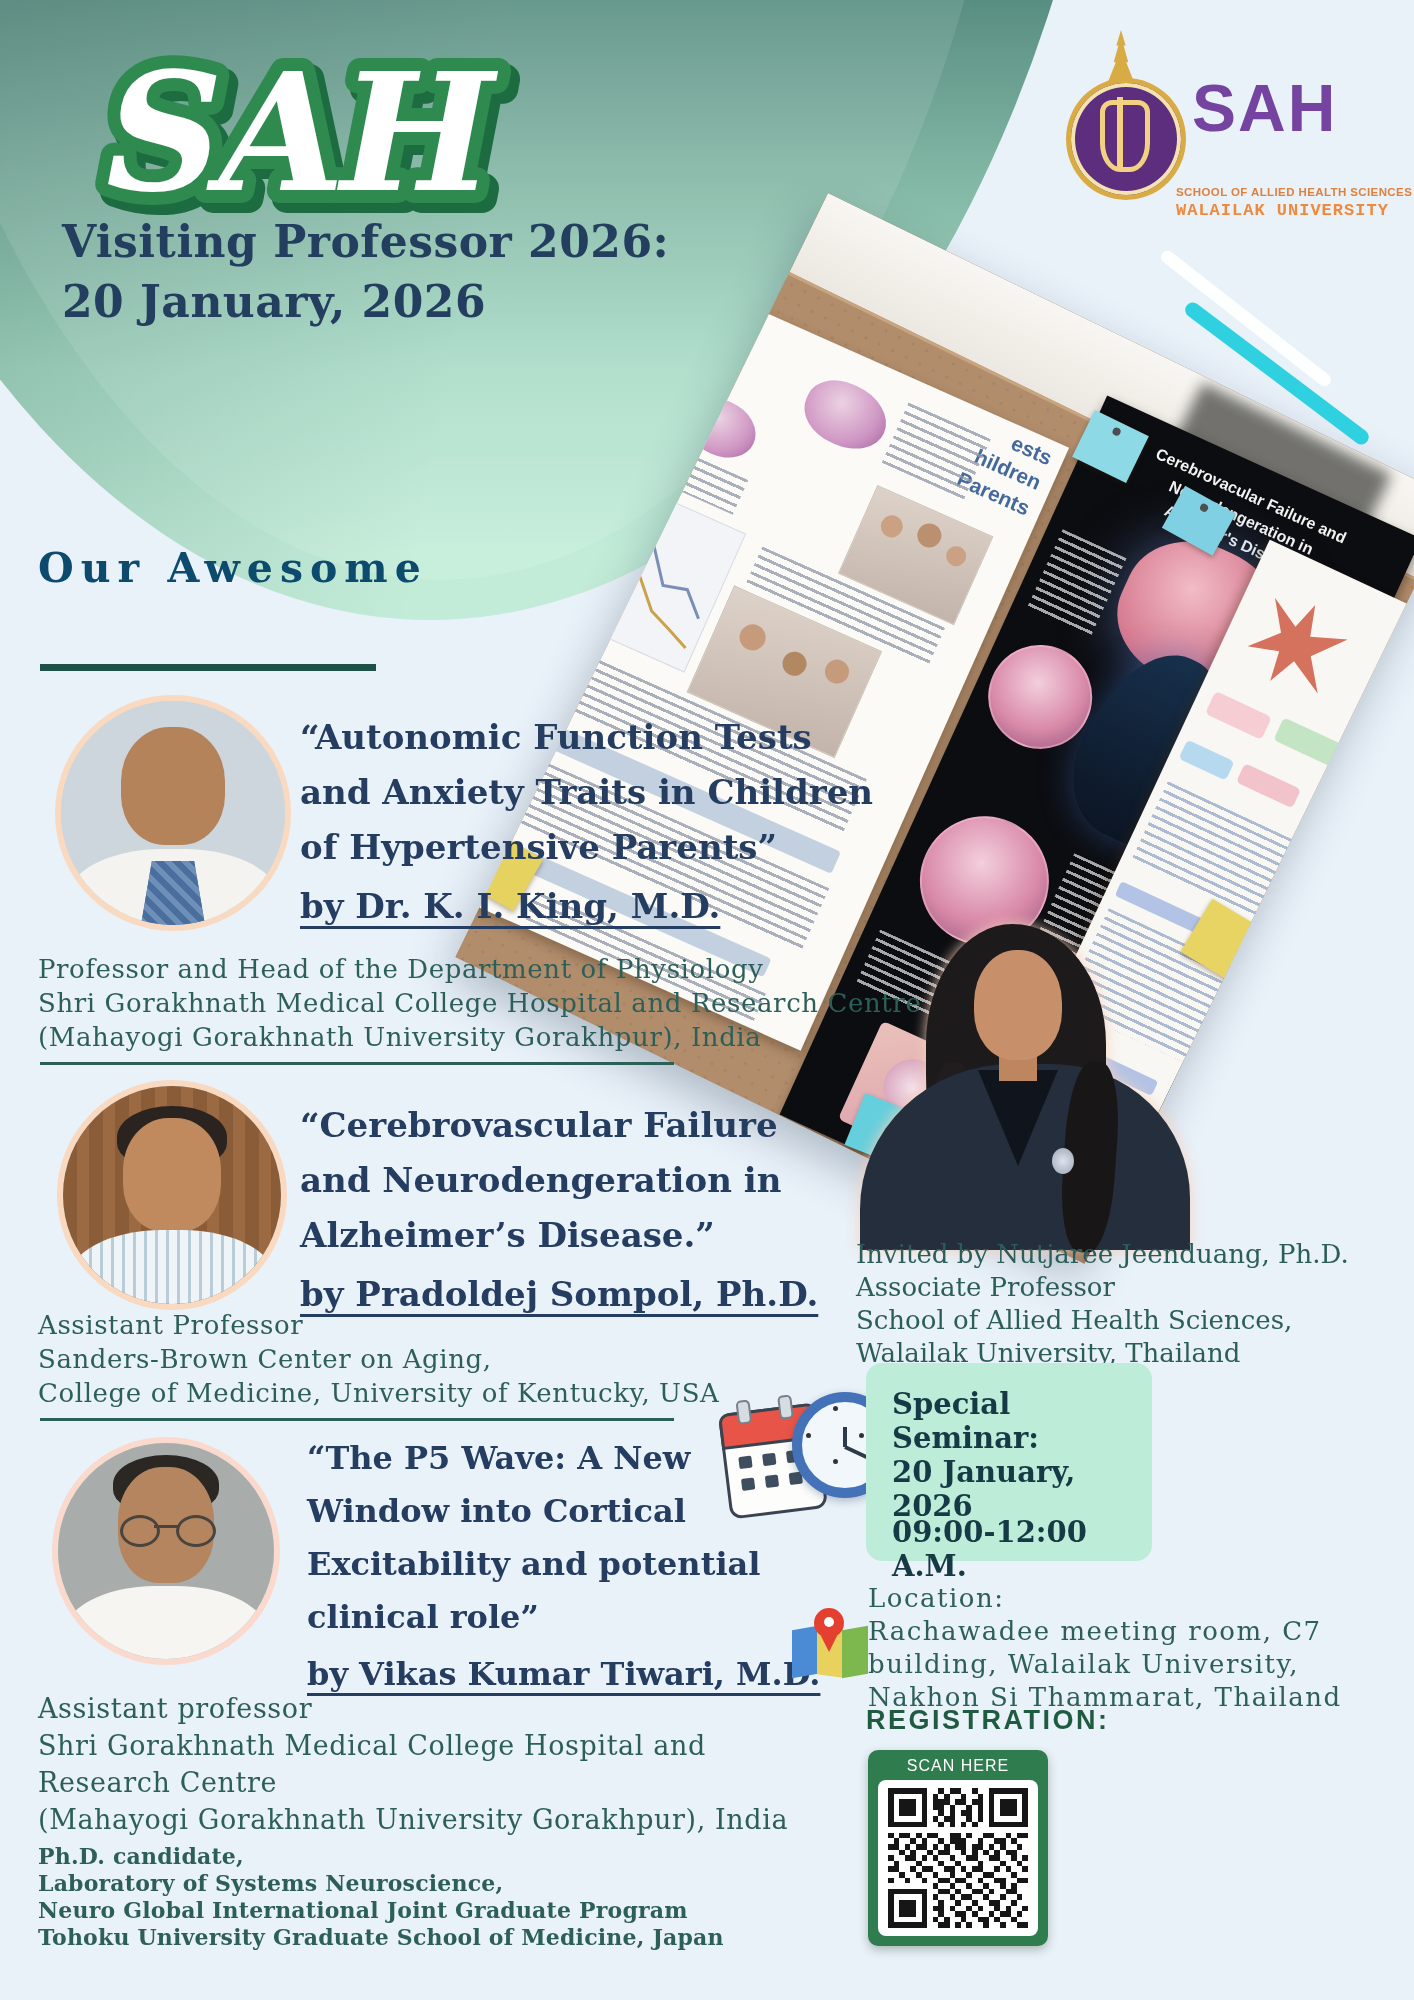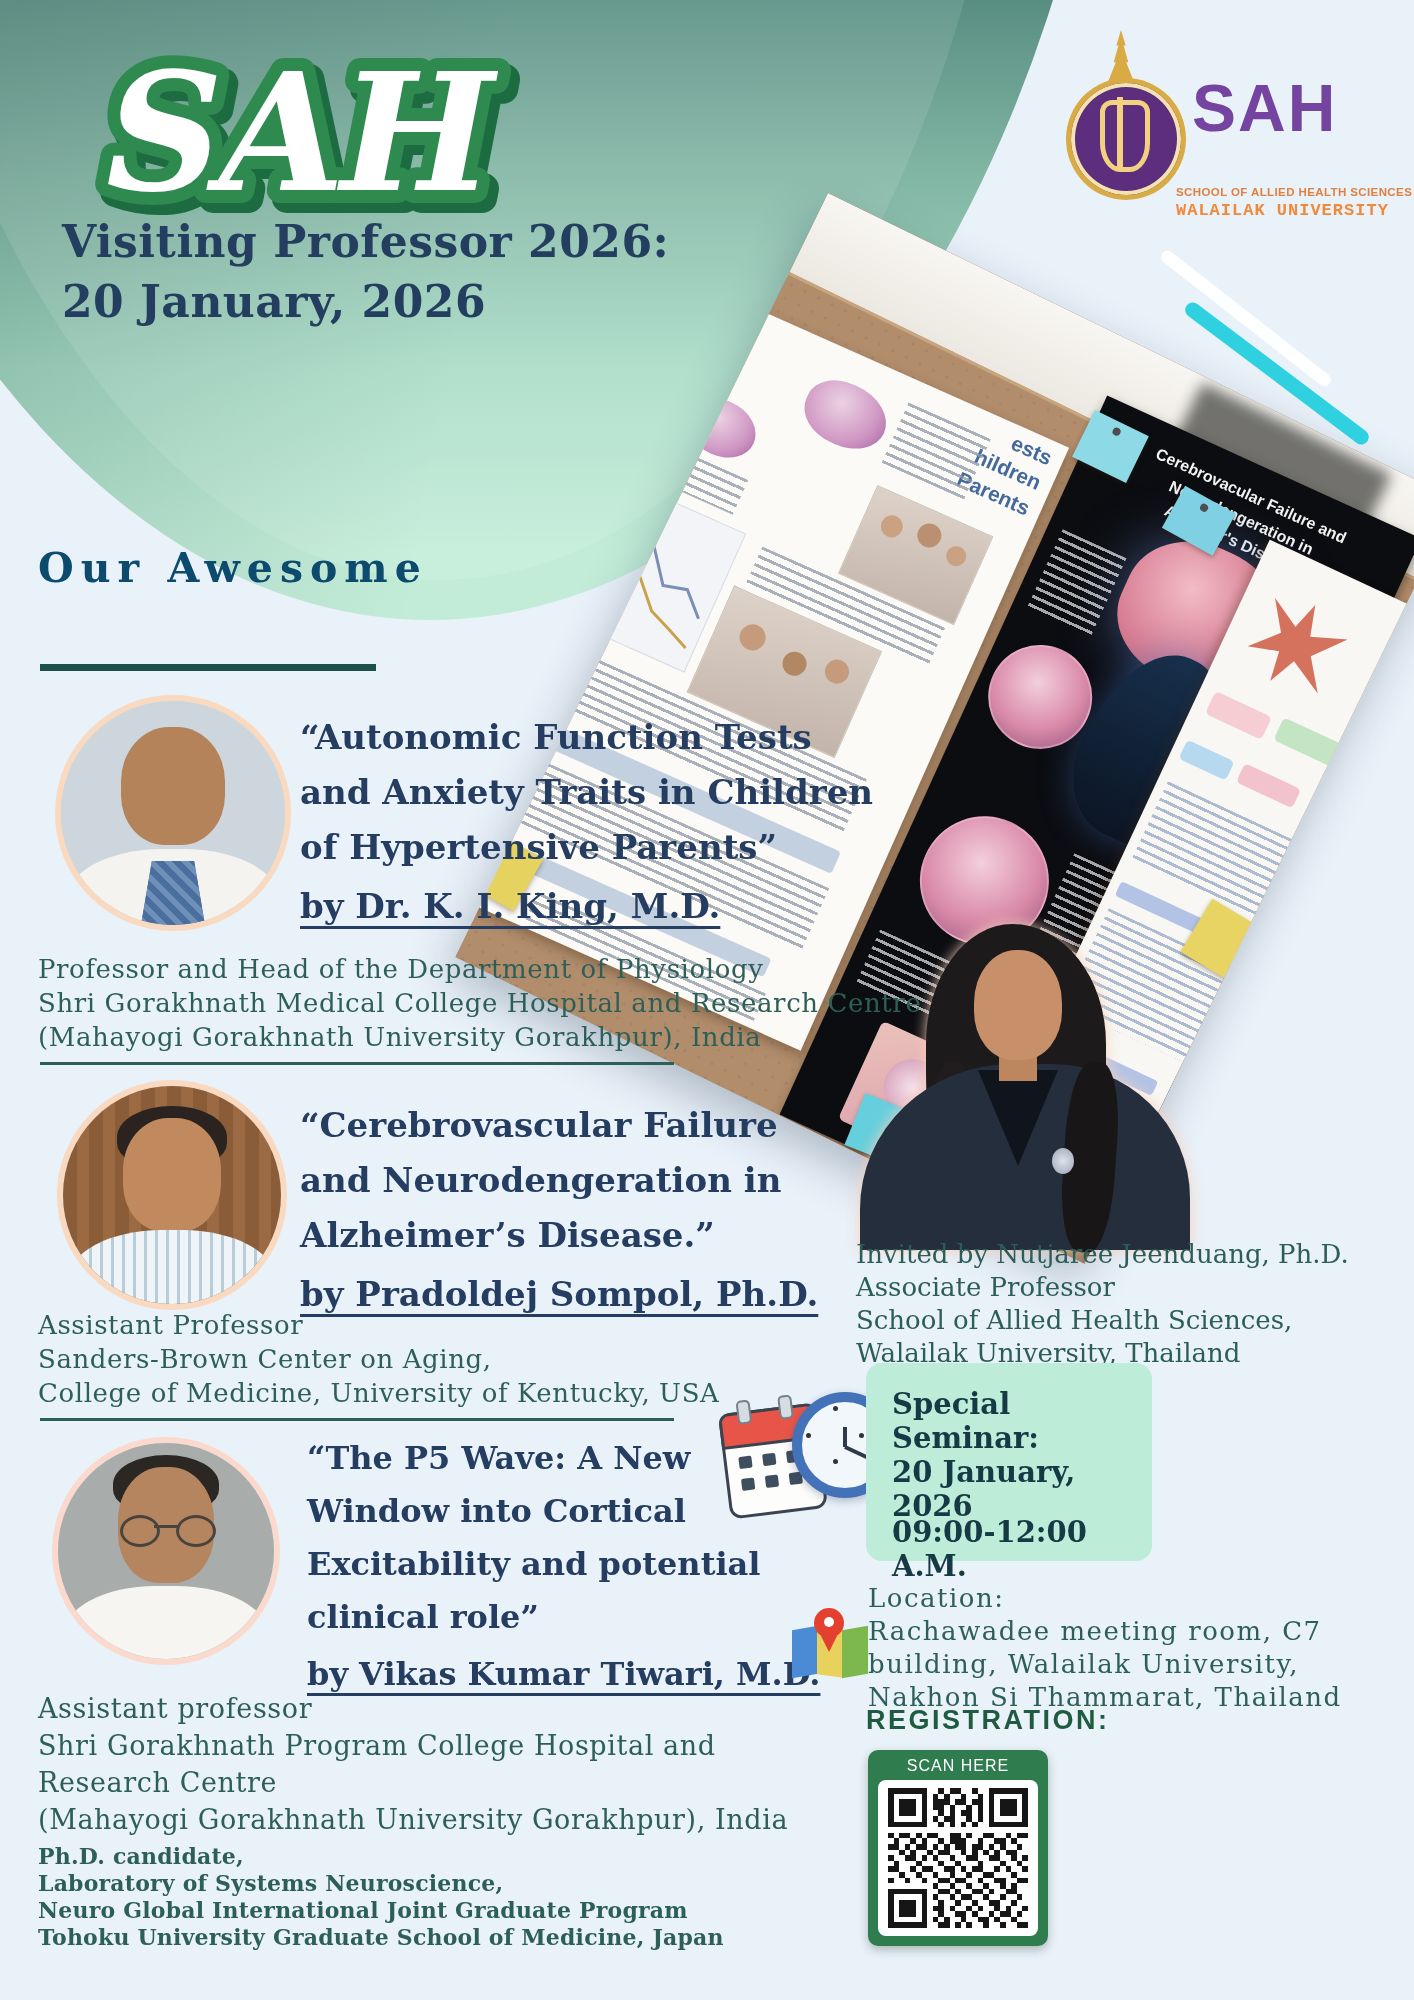--- a/index.html
+++ b/index.html
@@ -331,21 +331,21 @@
   </div>
   <div class="talk-title" style="left:307px;top:1432px;font-size:32px;line-height:53px;">
     <div>“The P5 Wave: A New</div>
     <div>Window into Cortical</div>
     <div>Excitability and potential</div>
     <div>clinical role”</div>
     <span class="by-line">by Vikas Kumar Tiwari, M.D.</span>
   </div>
   <div class="aff wide" style="left:38px;top:1690px;">
     <div>Assistant professor</div>
-    <div>Shri Gorakhnath Program College Hospital and</div>
+    <div>Shri Gorakhnath Medical College Hospital and</div>
     <div>Research Centre</div>
     <div>(Mahayogi Gorakhnath University Gorakhpur), India</div>
   </div>
   <div class="aff small" style="left:38px;top:1843px;font-weight:bold;">
     <div>Ph.D. candidate,</div>
     <div>Laboratory of Systems Neuroscience,</div>
     <div>Neuro Global International Joint Graduate Program</div>
     <div>Tohoku University Graduate School of Medicine, Japan</div>
   </div>
 

